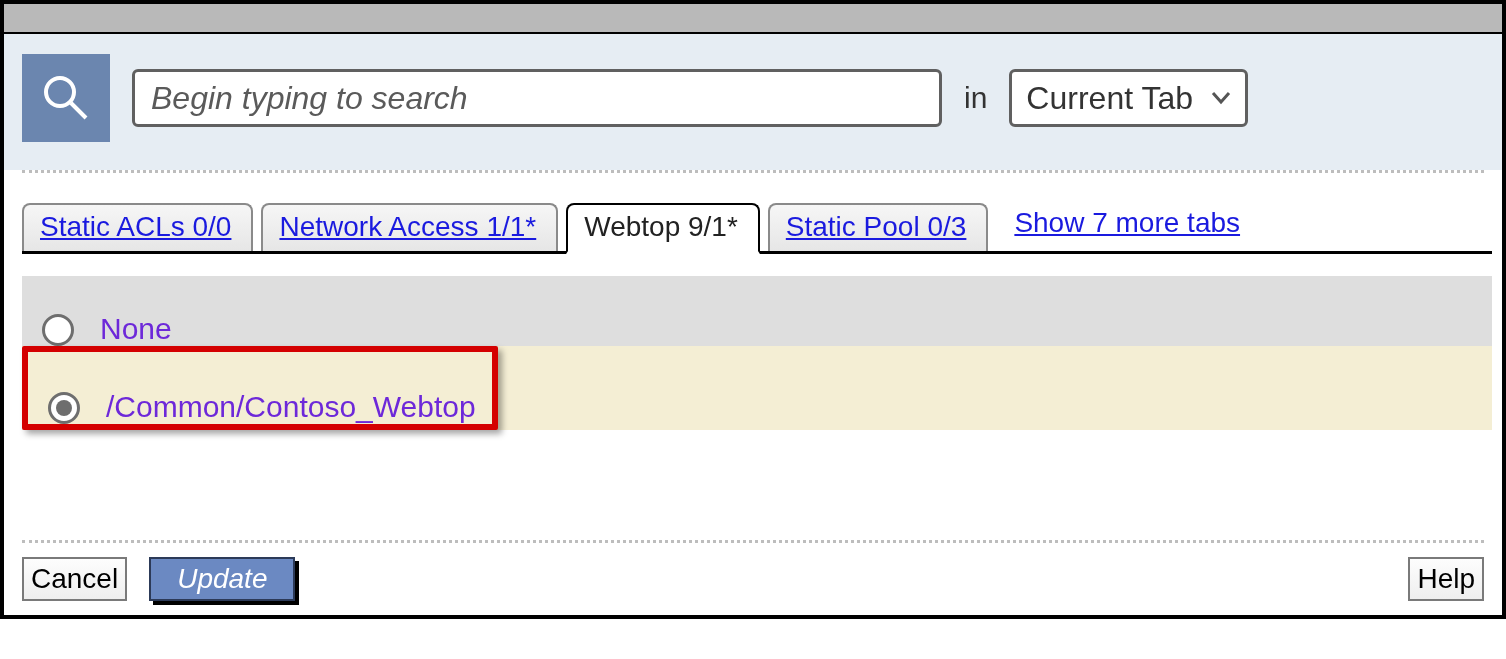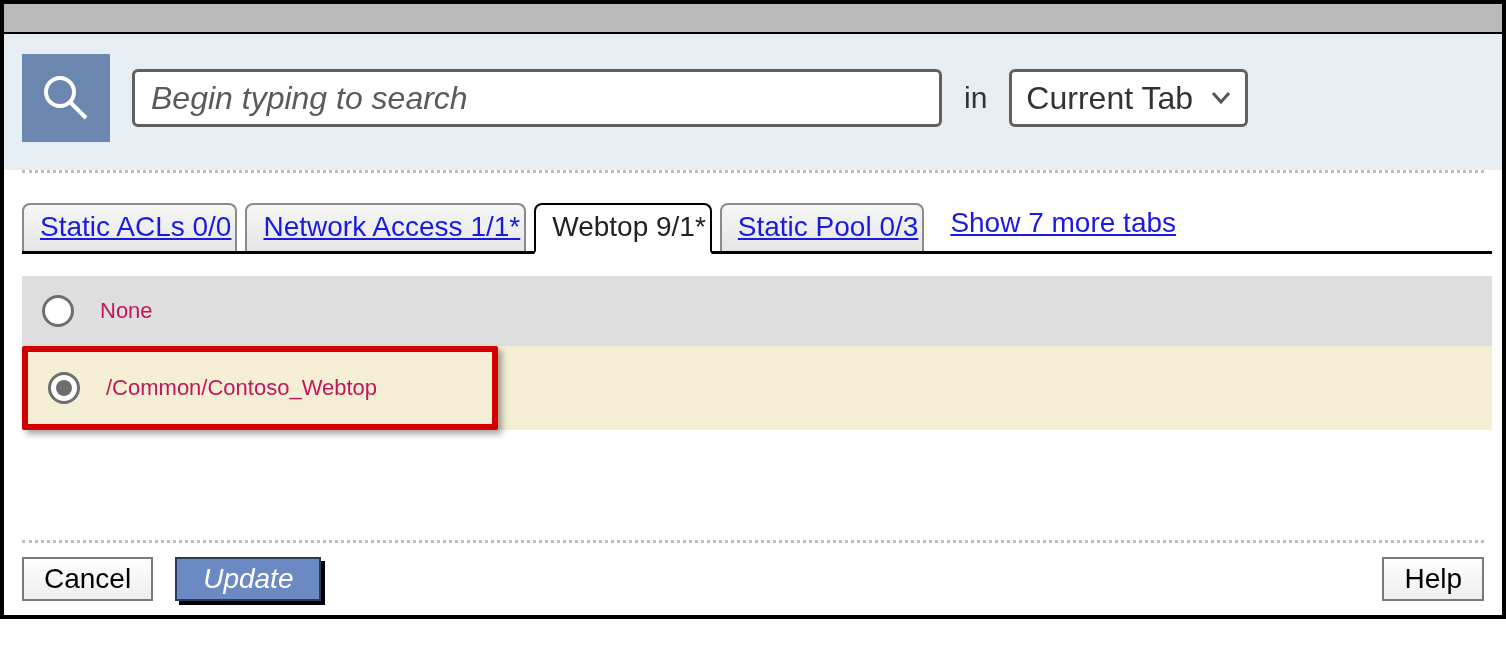--- a/index.html
+++ b/index.html
@@ -72,21 +72,21 @@
   .tabs-row {
     display:flex; align-items:flex-end; gap:8px;
     border-bottom:3px solid #000;
     position:relative;
   }
   .tab {
     border:2px solid #8a8a8a;
     border-bottom:none;
     border-radius:8px 8px 0 0;
     background:linear-gradient(#f6f6f6,#e6e6e6);
-    padding:6px 4px 8px 16px;
+    padding:6px 20px 8px 16px;
     font-size:28px;
     cursor:pointer;
   }
   .tab .link { color:#1a1adf; text-decoration:underline; }
   .tab.active {
     background:#fff;
     border:2px solid #000;
     border-bottom:3px solid #fff;
     margin-bottom:-3px;
     font-weight:400;
@@ -95,25 +95,25 @@
   .tab.active .plain { color:#222; text-decoration:none; }
   .more-tabs {
     color:#1a1adf; text-decoration:underline;
     font-size:28px;
     padding:6px 10px 12px 18px;
     cursor:pointer;
   }
   .list-area { margin-top:22px; }
   .row {
     height:70px;
-    display:flex; align-items:center;
+    display:flex; align-items:flex-end;
     padding-left:20px;
     gap:26px;
-    font-size:22px;
-    color:#be185d;
+    font-size:30px;
+    color:#6d28d9;
   }
   .row.alt1 { background:#dedede; }
   .row.alt2 { background:#f4eed4; }
   .row.highlight {
     border:6px solid #d40000;
     border-radius:2px;
     height:84px;
     margin:4px 0;
     width:476px;
     box-shadow: 4px 4px 6px rgba(0,0,0,.35);
@@ -128,21 +128,21 @@
   .radio .dot { width:16px; height:16px; border-radius:50%; background:#6e6e6e; }
   .footer-sep { border-top:3px dotted #bdbdbd; margin:0 18px; }
   .footer {
     display:flex; align-items:center; justify-content:space-between;
     padding:14px 18px 14px 18px;
     margin-top:auto;
   }
   .footer-left { display:flex; gap:22px; align-items:center; }
   .btn {
     font-family:inherit; font-size:28px;
-    padding:4px 20px;
+    padding:4px 7px;
     border:2px solid #7a7a7a;
     background:linear-gradient(#fdfdfd,#efefef);
     cursor:pointer;
   }
   .btn.primary {
     background:#6b89c2;
     color:#fff; font-weight:normal; font-style:italic;
     border:2px solid #2c3a58;
     box-shadow:4px 4px 0 #000;
     padding:4px 26px;

